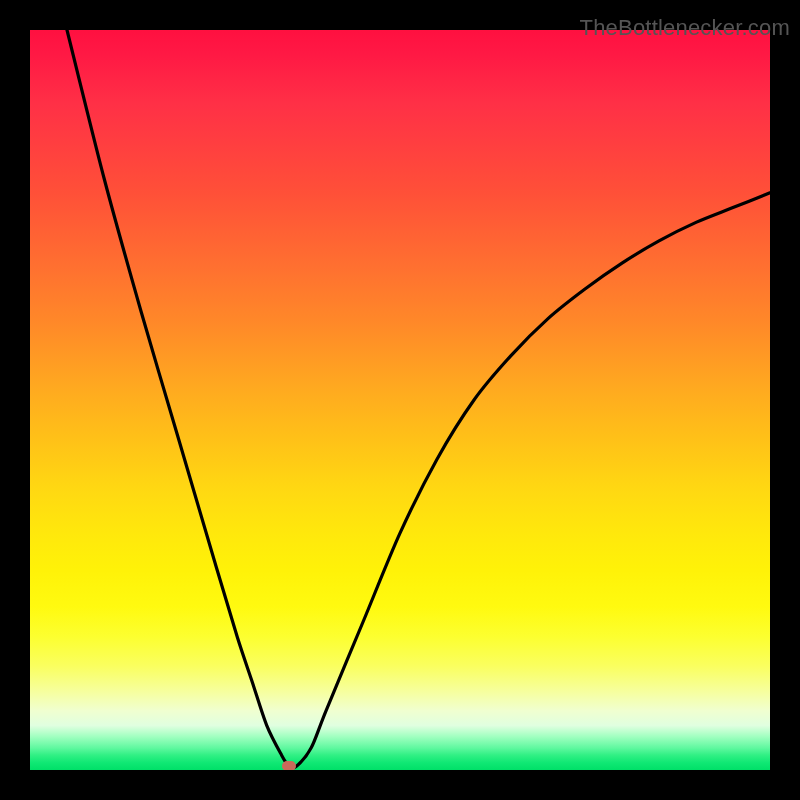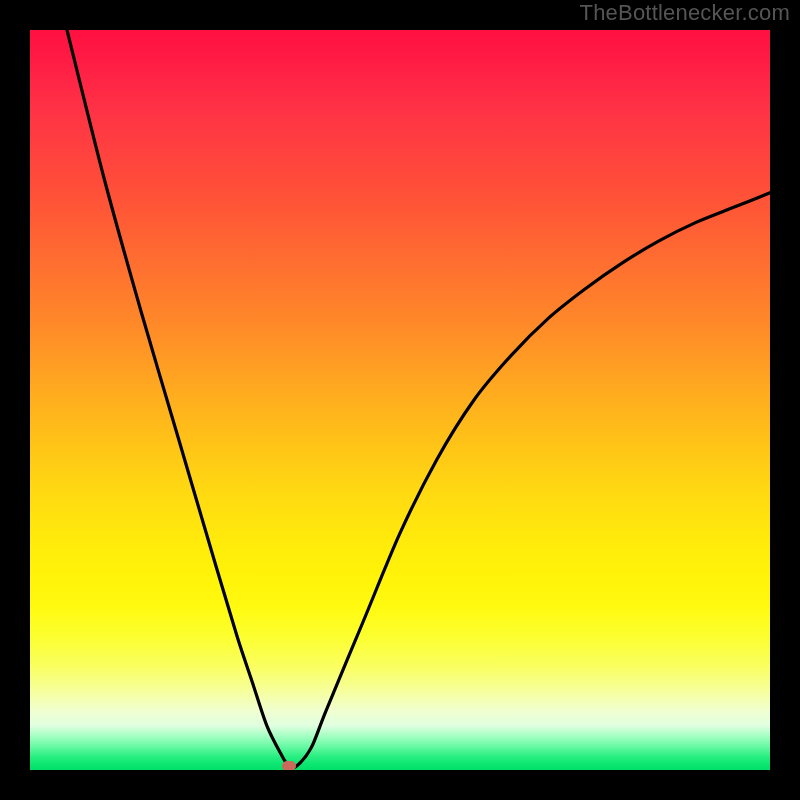--- a/index.html
+++ b/index.html
@@ -5,21 +5,21 @@
   * { margin: 0; padding: 0; box-sizing: border-box; }
   body {
     width: 800px;
     height: 800px;
     background: #000;
     position: relative;
     font-family: Arial, Helvetica, sans-serif;
   }
   .watermark {
     position: absolute;
-    top: 0;
+    top: 15px;
     right: 10px;
     color: #555;
     font-size: 22px;
     font-weight: 500;
     z-index: 10;
     letter-spacing: 0.2px;
   }
   .plot-area {
     position: absolute;
     left: 30px;

